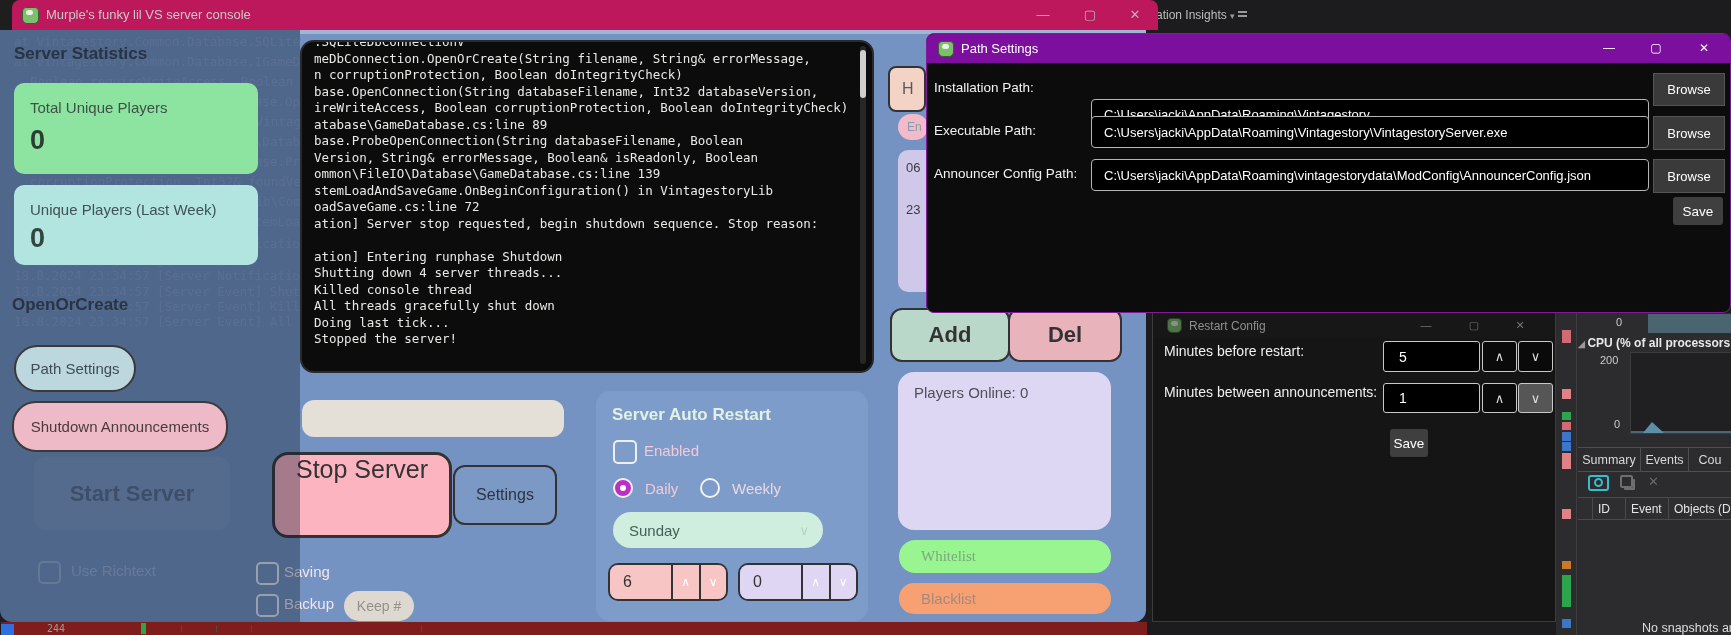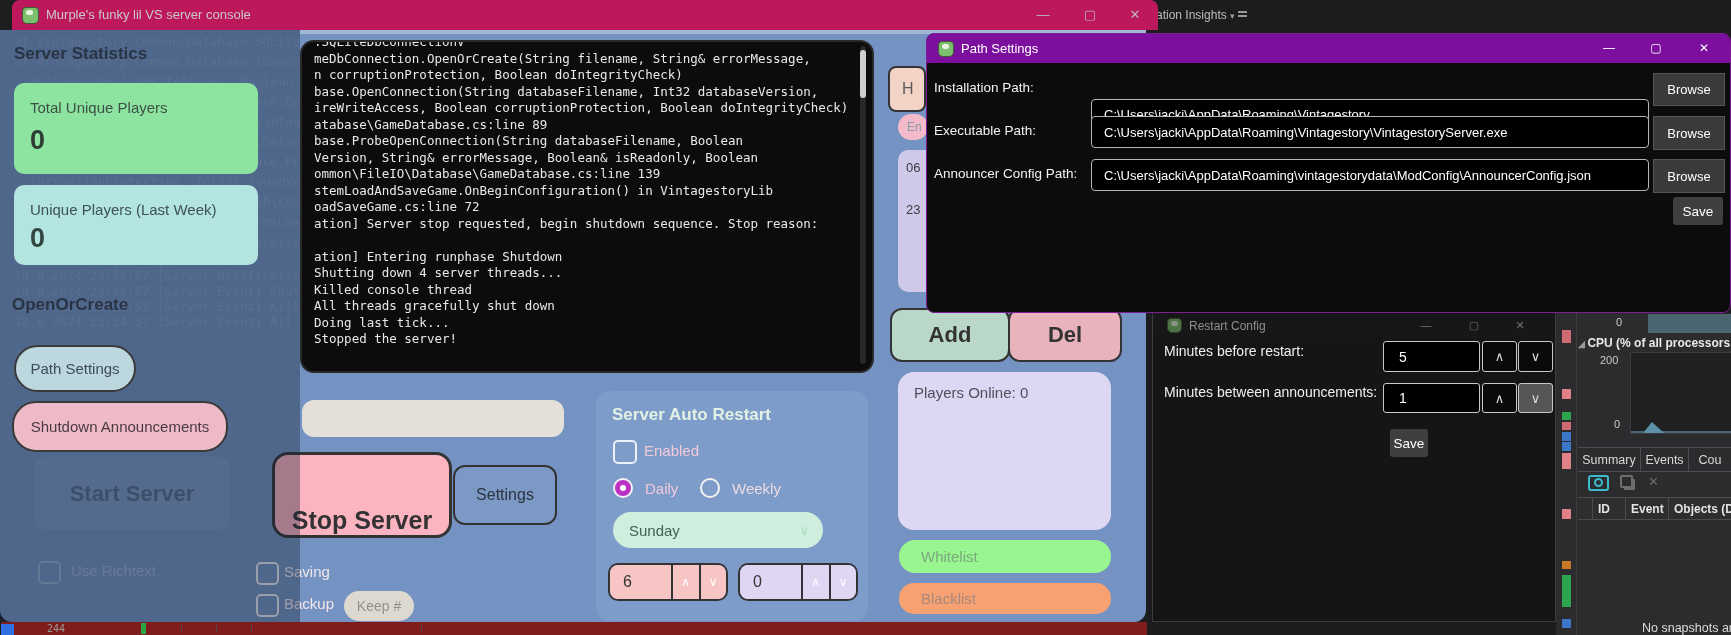--- a/index.html
+++ b/index.html
@@ -33,21 +33,21 @@
   
   .console{left:300px;top:40px;width:570px;height:329px;background:#0c0c0c;border:2px solid #2a2a2a;
            border-radius:14px;overflow:hidden;z-index:1;}
   .console-text{position:absolute;left:12px;top:-8px;font-family:"DejaVu Sans Mono",monospace;
                 font-size:12.5px;line-height:16.5px;color:#e9e9e6;white-space:pre;}
   .c-scroll{position:absolute;right:6px;top:4px;width:6px;height:318px;background:rgba(120,120,120,0.25);border-radius:3px;}
   .c-thumb{position:absolute;left:0;top:4px;width:6px;height:48px;background:#cfcfcf;border-radius:3px;}
   .input-bar{left:302px;top:400px;width:262px;height:37px;background:#e4dfd7;border:none;border-radius:12px;z-index:1;outline:none;
              font-size:15px;padding:0 12px;box-sizing:border-box;color:#444;}
   .stop-btn{left:272px;top:452px;width:174px;height:80px;background:#fdb4c1;border:3px solid #333;border-radius:16px;
-            display:flex;align-items:flex-end;justify-content:center;font-size:25px;font-weight:bold;color:#333;z-index:1;}
+            display:flex;align-items:flex-start;justify-content:center;font-size:25px;font-weight:normal;color:#333;z-index:1;}
   .settings-btn{left:453px;top:465px;width:100px;height:56px;background:rgba(255,255,255,0.06);border:2px solid #333;
             border-radius:12px;display:flex;align-items:center;justify-content:center;font-size:16px;color:#2c3540;z-index:1;}
   .keep-pill{left:344px;top:591px;width:70px;height:30px;background:#ded9d0;border-radius:15px;display:flex;align-items:center;
             justify-content:center;font-size:14px;color:#94918c;z-index:1;}
   
   .ar-panel{left:596px;top:391px;width:272px;height:230px;background:#7d9cca;border-radius:14px;z-index:1;}
   .ar-title{left:16px;top:14px;font-size:17px;font-weight:bold;color:#e2f1e3;}
   .radio{width:20px;height:20px;border:2px solid #f2f2f2;border-radius:50%;box-sizing:border-box;}
   .radio.sel{background:#bb2fc6;}
   .radio.sel:after{content:"";position:absolute;left:5px;top:5px;width:6px;height:6px;border-radius:50%;background:#fff;}
@@ -59,21 +59,21 @@
   .spin input{width:46px;border:none;outline:none;font-size:16px;color:#333;padding-left:13px;font-family:"Liberation Sans",sans-serif;}
   .spin .cell{width:35px;border-left:2px solid #333;display:flex;align-items:center;justify-content:center;
               color:#fff;font-size:12px;}
   .pinkbg{background:#f8c5c5;} .lavbg{background:#ded6f2;}
   
   .sqbtn{border:2px solid #333;border-radius:12px;display:flex;align-items:center;justify-content:center;
          font-size:22px;font-weight:bold;color:#333;z-index:1;}
   .lav-panel{background:#ded7f3;border-radius:16px;z-index:1;}
   .listbox{background:#cfc8e8;border-radius:10px;z-index:1;font-size:13px;color:#3a3a44;}
   .wl-btn{left:899px;top:540px;width:212px;height:33px;background:#98f58f;border-radius:16px;display:flex;align-items:center;
-          font-size:15px;color:#7ca87e;padding-left:22px;box-sizing:border-box;z-index:1;}
+          font-size:15px;color:#7ca87e;padding-left:22px;box-sizing:border-box;z-index:1;font-family:Liberation Serif, serif;}
   .bl-btn{left:899px;top:583px;width:212px;height:31px;background:#f7a172;border-radius:15px;display:flex;align-items:center;
           font-size:15px;color:#a8887c;padding-left:22px;box-sizing:border-box;z-index:1;}
   
   .dlg1{left:926px;top:33px;width:805px;height:280px;background:#0c0c0c;border:1px solid #7e1b96;border-radius:8px;z-index:10;box-sizing:border-box;}
   .dlg1-bar{position:absolute;left:0;top:0;width:100%;height:29px;background:#7c0f9e;border-radius:7px 7px 0 0;}
   .dlg-title{font-size:13px;color:#fff;}
   .dlg-lbl{font-size:13.5px;color:#f2f2f2;white-space:nowrap;}
   .dlg-input{position:absolute;background:#000;border:1px solid #b5b5b5;border-radius:4px;color:#fff;font-size:13px;
              padding:0 12px;box-sizing:border-box;outline:none;font-family:"Liberation Sans",sans-serif;}
   .browse{position:absolute;width:70px;background:#3a3a3a;border:1px solid #555;border-radius:0;color:#fff;font-size:13px;
@@ -95,21 +95,21 @@
   .diag-txt{position:absolute;color:#cccccc;font-size:11px;}
   .cpu-hdr{position:absolute;left:22px;top:23px;width:152px;font-size:12px;font-weight:bold;color:#e8e8e8;
            white-space:nowrap;overflow:hidden;}
   .chart{position:absolute;left:74px;top:39px;width:100px;height:80px;background:#202022;border:1px solid #3c3c3e;}
   .spike{position:absolute;left:12px;bottom:0;width:0;height:0;border-left:9px solid transparent;
          border-right:12px solid transparent;border-bottom:11px solid #5d8fa8;}
   .baseline{position:absolute;left:0;bottom:0;width:100%;height:2px;background:rgba(110,160,190,0.55);}
   .tabbar{position:absolute;left:22px;top:134px;width:153px;height:23px;border-top:1px solid #4e4e52;border-bottom:1px solid #4e4e52;display:flex;}
   .tab{border-right:1px solid #4e4e52;color:#d8d8d8;font-size:12.5px;display:flex;align-items:center;justify-content:center;white-space:nowrap;overflow:hidden;}
   .thead{position:absolute;left:22px;top:184px;width:153px;height:21px;background:#2e2e30;border-top:1px solid #4a4a4c;
-         border-bottom:1px solid #4a4a4c;display:flex;font-weight:bold;}
+         border-bottom:1px solid #4a4a4c;display:flex;}
   .th{border-right:1px solid #4a4a4c;color:#e4e4e4;font-size:12px;display:flex;align-items:center;padding-left:5px;
       box-sizing:border-box;white-space:nowrap;overflow:hidden;}
   .cam{position:absolute;left:10px;top:2px;width:17px;height:12px;border:2px solid #3bbccc;border-radius:3px;}
   .cam:after{content:"";position:absolute;left:4px;top:1px;width:5px;height:5px;border:2px solid #3bbccc;border-radius:50%;}
   
   .bottom-strip{left:1px;top:622px;width:1146px;height:13px;background:#7f1d1d;z-index:6;}
   .tick{position:absolute;top:3px;width:1px;height:7px;background:#4a4a4a;}
 </style>
 </head>
 <body>

